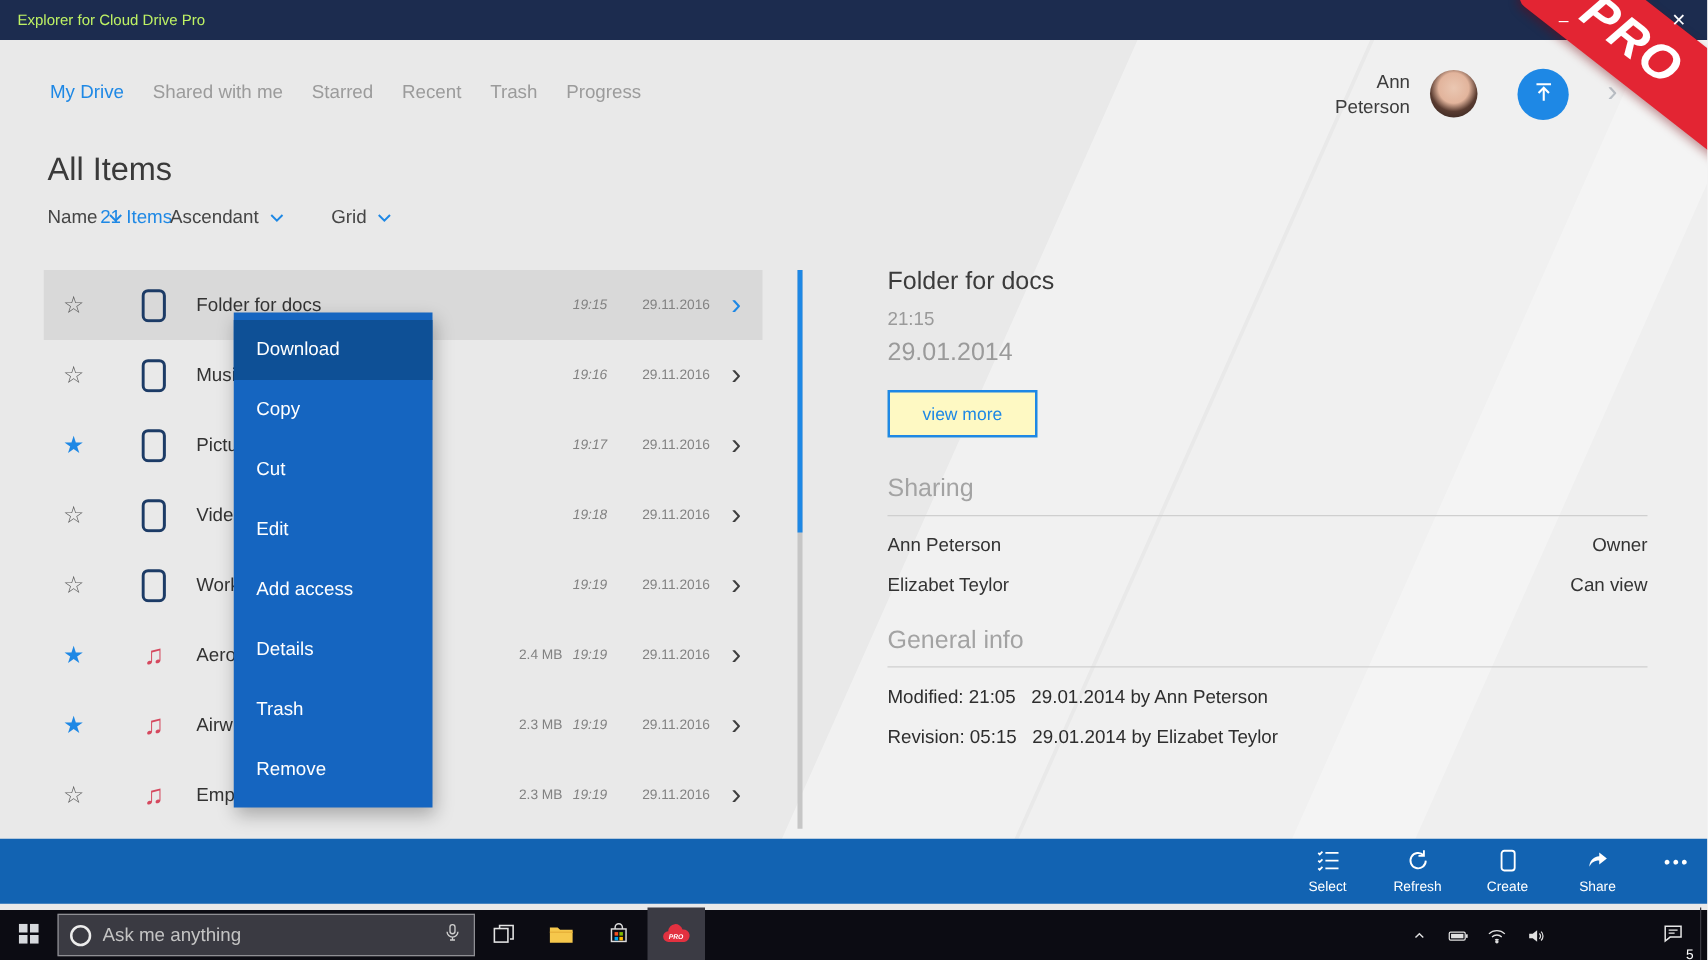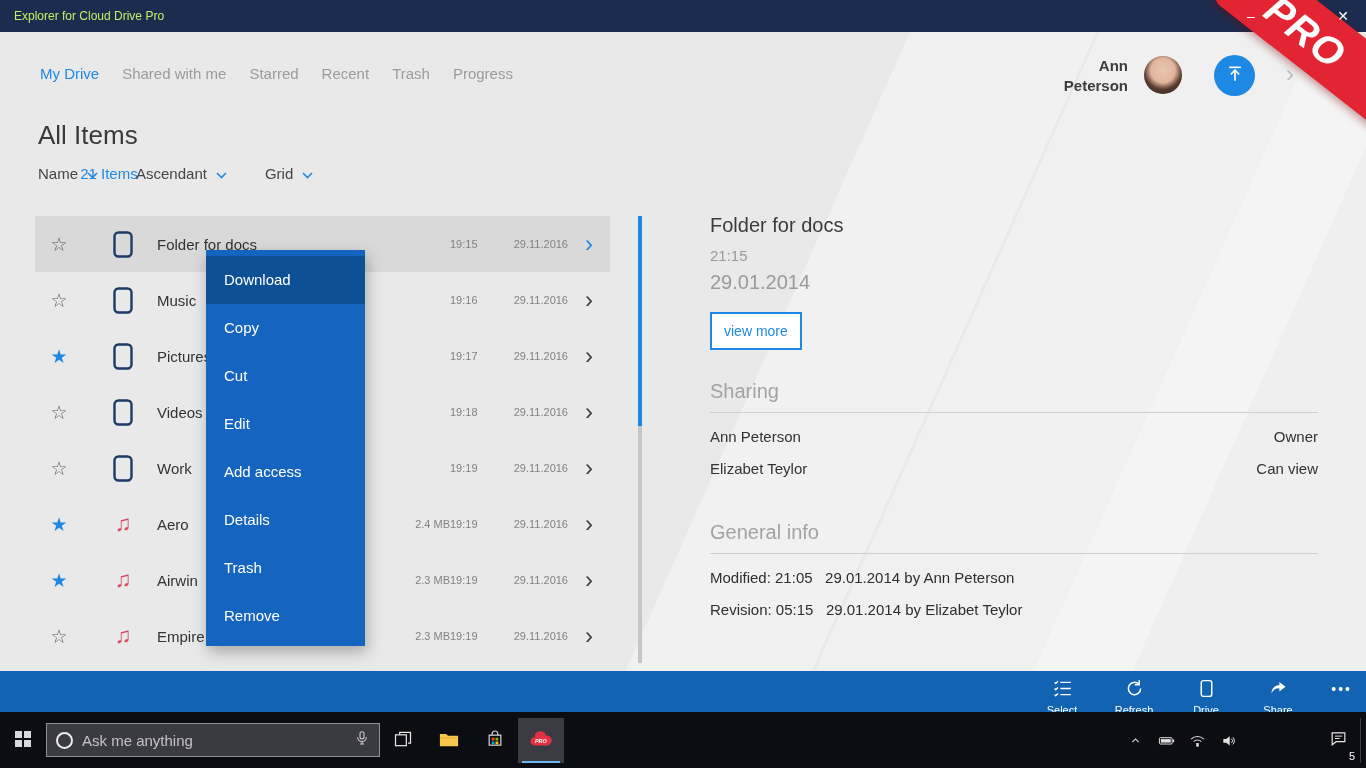--- a/index.html
+++ b/index.html
@@ -17,21 +17,21 @@
   .content-bg { position:absolute; left:0; top:32px; right:0; bottom:97px; overflow:hidden; }
   .stripe { position:absolute; top:-220px; height:1150px; background:#fff; }
   .s1 { left:760px; width:170px; opacity:.38; transform:rotate(24deg); }
   .s2 { left:955px; width:290px; opacity:.32; transform:rotate(24deg); }
   .s3 { left:1180px; width:420px; opacity:.30; transform:rotate(24deg); }
 
   
   .nav-tabs { position:absolute; left:40px; top:65px; display:flex; gap:23px; font-size:15px; z-index:2; }
   .tab { color:#9b9b9b; cursor:pointer; }
   .tab.active { color:#1e88e5; }
-  .user-name { position:absolute; right:238px; top:56px; text-align:right; font-size:15px; color:#3c3c3c; line-height:20px; z-index:2;font-weight:bold; }
+  .user-name { position:absolute; right:238px; top:56px; text-align:right; font-size:15px; color:#3c3c3c; line-height:20px; z-index:2; }
   .avatar { position:absolute; left:1144px; top:56px; width:38px; height:38px; border-radius:50%;
             background:radial-gradient(circle at 50% 38%, #eac7b2 0%, #e2b49c 40%, #5a3c31 62%, #241a18 100%); z-index:2; cursor:pointer; }
   .upload-btn { position:absolute; left:1214px; top:55px; width:41px; height:41px; border-radius:50%; background:#1e88e5;
                 border:none; display:flex; align-items:center; justify-content:center; z-index:2; cursor:pointer; }
   .nav-more { position:absolute; left:1286px; top:60px; font-size:24px; color:#b9bec4; z-index:2; cursor:pointer; }
 
   
   .page-header { position:absolute; left:38px; top:120px; display:flex; align-items:flex-end; gap:14px; z-index:2;flex-direction:column; }
   .ptitle { font-size:26px; color:#3a3a3a; }
   .pcount { font-size:15px; color:#1e88e5; cursor:pointer; }
@@ -41,56 +41,56 @@
   
   .file-list { position:absolute; left:35px; top:216px; width:575px; z-index:2; }
   .row { display:flex; align-items:center; height:56px; cursor:pointer; }
   .row.selected { background:#d9d9d9; }
   .star { width:48px; text-align:center; font-size:19px; color:#5d5d5d; cursor:pointer; }
   .star.filled { color:#1e88e5; }
   .ficon { width:24px; margin-left:28px; display:flex; justify-content:center; }
   .music-glyph { font-size:22px; color:#d5485e; line-height:1; }
   .fname { flex:1; margin-left:22px; font-size:15px; color:#333; white-space:nowrap; overflow:hidden; }
   .fsize { width:54px; text-align:right; font-size:11px; color:#828282; }
-  .ftime { width:44px; text-align:left; font-size:11px; color:#828282; }
+  .ftime { width:44px; text-align:center; font-size:11px; color:#828282;font-style:italic; }
   .fdate { width:74px; text-align:right; font-size:11px; color:#828282; }
   .chev { width:42px; text-align:center; font-size:24px; color:#3f3f3f; line-height:1; }
   .row.selected .chev { color:#1e88e5; }
 
   .scrollbar { position:absolute; left:638px; top:216px; width:4px; height:447px; background:#c6c6c6; z-index:2; cursor:pointer; }
   .scrollbar .thumb { width:4px; height:210px; background:#1e88e5; }
 
   
   .details { position:absolute; left:710px; top:214px; width:608px; z-index:2; }
   .d-title { font-size:20px; color:#3b3b3b; }
   .d-time { margin-top:10px; font-size:15px; color:#9a9a9a; }
   .d-date { margin-top:7px; font-size:20px; color:#9a9a9a; }
-  .view-more { margin-top:18px; padding:9px 12px; background:#ffffff; border:2px solid #1e88e5; color:#1e88e5; font-size:14px; cursor:pointer; }
+  .view-more { margin-top:18px; padding:9px 26px; background:#fef9c3; border:2px solid #1e88e5; color:#1e88e5; font-size:14px; cursor:pointer; }
   .sec-h { margin-top:30px; font-size:20px; color:#a3a3a3; }
-  .sec-h.gi { margin-top:44px; }
+  .sec-h.gi { margin-top:24px; }
   .sec-line { margin-top:9px; height:1px; background:#cfcfcf; }
   .share-row { display:flex; justify-content:space-between; font-size:15px; color:#333; margin-top:15px; }
   .info-line { margin-top:15px; font-size:15px; color:#2e2e2e; white-space:pre-wrap; }
 
   
   .context-menu { position:absolute; left:187px; top:250px; width:159px; background:#1565c0; padding:6px 0; z-index:40;
-                  box-shadow:2px 6px 14px rgba(0,0,0,.28);margin-left:19px; }
+                  box-shadow:2px 6px 14px rgba(0,0,0,.28); }
   .cm-item { height:48px; line-height:48px; padding-left:18px; color:#fff; font-size:15px; cursor:pointer; }
   .cm-item.hl { background:#0e5096; }
 
   
   .command-bar { position:absolute; left:0; right:0; bottom:45px; height:52px; background:#1263b2; z-index:10; }
   .cmd-btns { position:absolute; right:52px; top:0; height:52px; display:flex; }
   .cmd-btn { width:72px; display:flex; flex-direction:column; align-items:center; justify-content:center; gap:2px;
              background:transparent; border:none; cursor:pointer; }
   .cmd-btn .lbl { font-size:11px; color:#fff; }
   .cmd-more { position:absolute; right:14px; top:10px; color:#fff; font-size:14px; letter-spacing:2px; cursor:pointer; }
 
   
-  .taskbar { position:absolute; left:0; right:0; bottom:0; height:56px; background:#0c0c13; display:flex; align-items:center; z-index:20; }
+  .taskbar { position:absolute; left:0; right:0; bottom:0; height:40px; background:#0c0c13; display:flex; align-items:center; z-index:20; }
   .tb-btn { width:46px; height:45px; display:flex; align-items:center; justify-content:center; background:transparent; border:none; cursor:pointer; }
   .searchbox { width:334px; height:34px; background:#3a3a42; border:1px solid #8f8f94; display:flex; align-items:center; padding:0 9px; gap:9px; }
   .cortana-ring { width:17px; height:17px; border:2px solid #ececec; border-radius:50%; flex:none; }
   .searchbox input { flex:1; background:transparent; border:none; outline:none; color:#ccc; font-size:15px; min-width:0; }
   .searchbox input::placeholder { color:#c4c4c4; }
   .tb-app { position:relative; background:#3b3b44; }
   .tb-app::after { content:""; position:absolute; left:4px; right:4px; bottom:0; height:2px; background:#6ab8f0; }
   .tray { margin-left:auto; display:flex; align-items:center; }
   .tray .tb-btn { width:31px; }
   .action-center { position:relative; width:40px; height:45px; margin-left:74px; margin-right:2px; display:flex; align-items:center; justify-content:center;
@@ -336,21 +336,21 @@
         <span><svg width="21" height="21" viewBox="0 0 24 24" fill="none" stroke="#fff" stroke-width="1.7">
               <path d="M19 12a7 7 0 1 1-2.05-4.95"></path>
               <path d="M17.3 2.6v5h-5"></path>
             </svg></span>
         <span class="lbl">Refresh</span>
       </button>
       <button class="cmd-btn">
         <span><svg width="21" height="21" viewBox="0 0 24 24" fill="none" stroke="#fff" stroke-width="1.7">
               <rect x="6" y="3" width="12" height="18" rx="2.5"></rect>
             </svg></span>
-        <span class="lbl">Drive</span>
+        <span class="lbl">Create</span>
       </button>
       <button class="cmd-btn">
         <span><svg width="21" height="21" viewBox="0 0 24 24">
               <path d="M13 4.5l7 5.5-7 5.5v-3.7C8.2 11.8 5.6 14 4 17.6c0-5.6 3.8-9.2 9-9.7z" fill="#fff"></path>
             </svg></span>
         <span class="lbl">Share</span>
       </button>
     </div>
     <div class="cmd-more">•••</div>
   </div>

